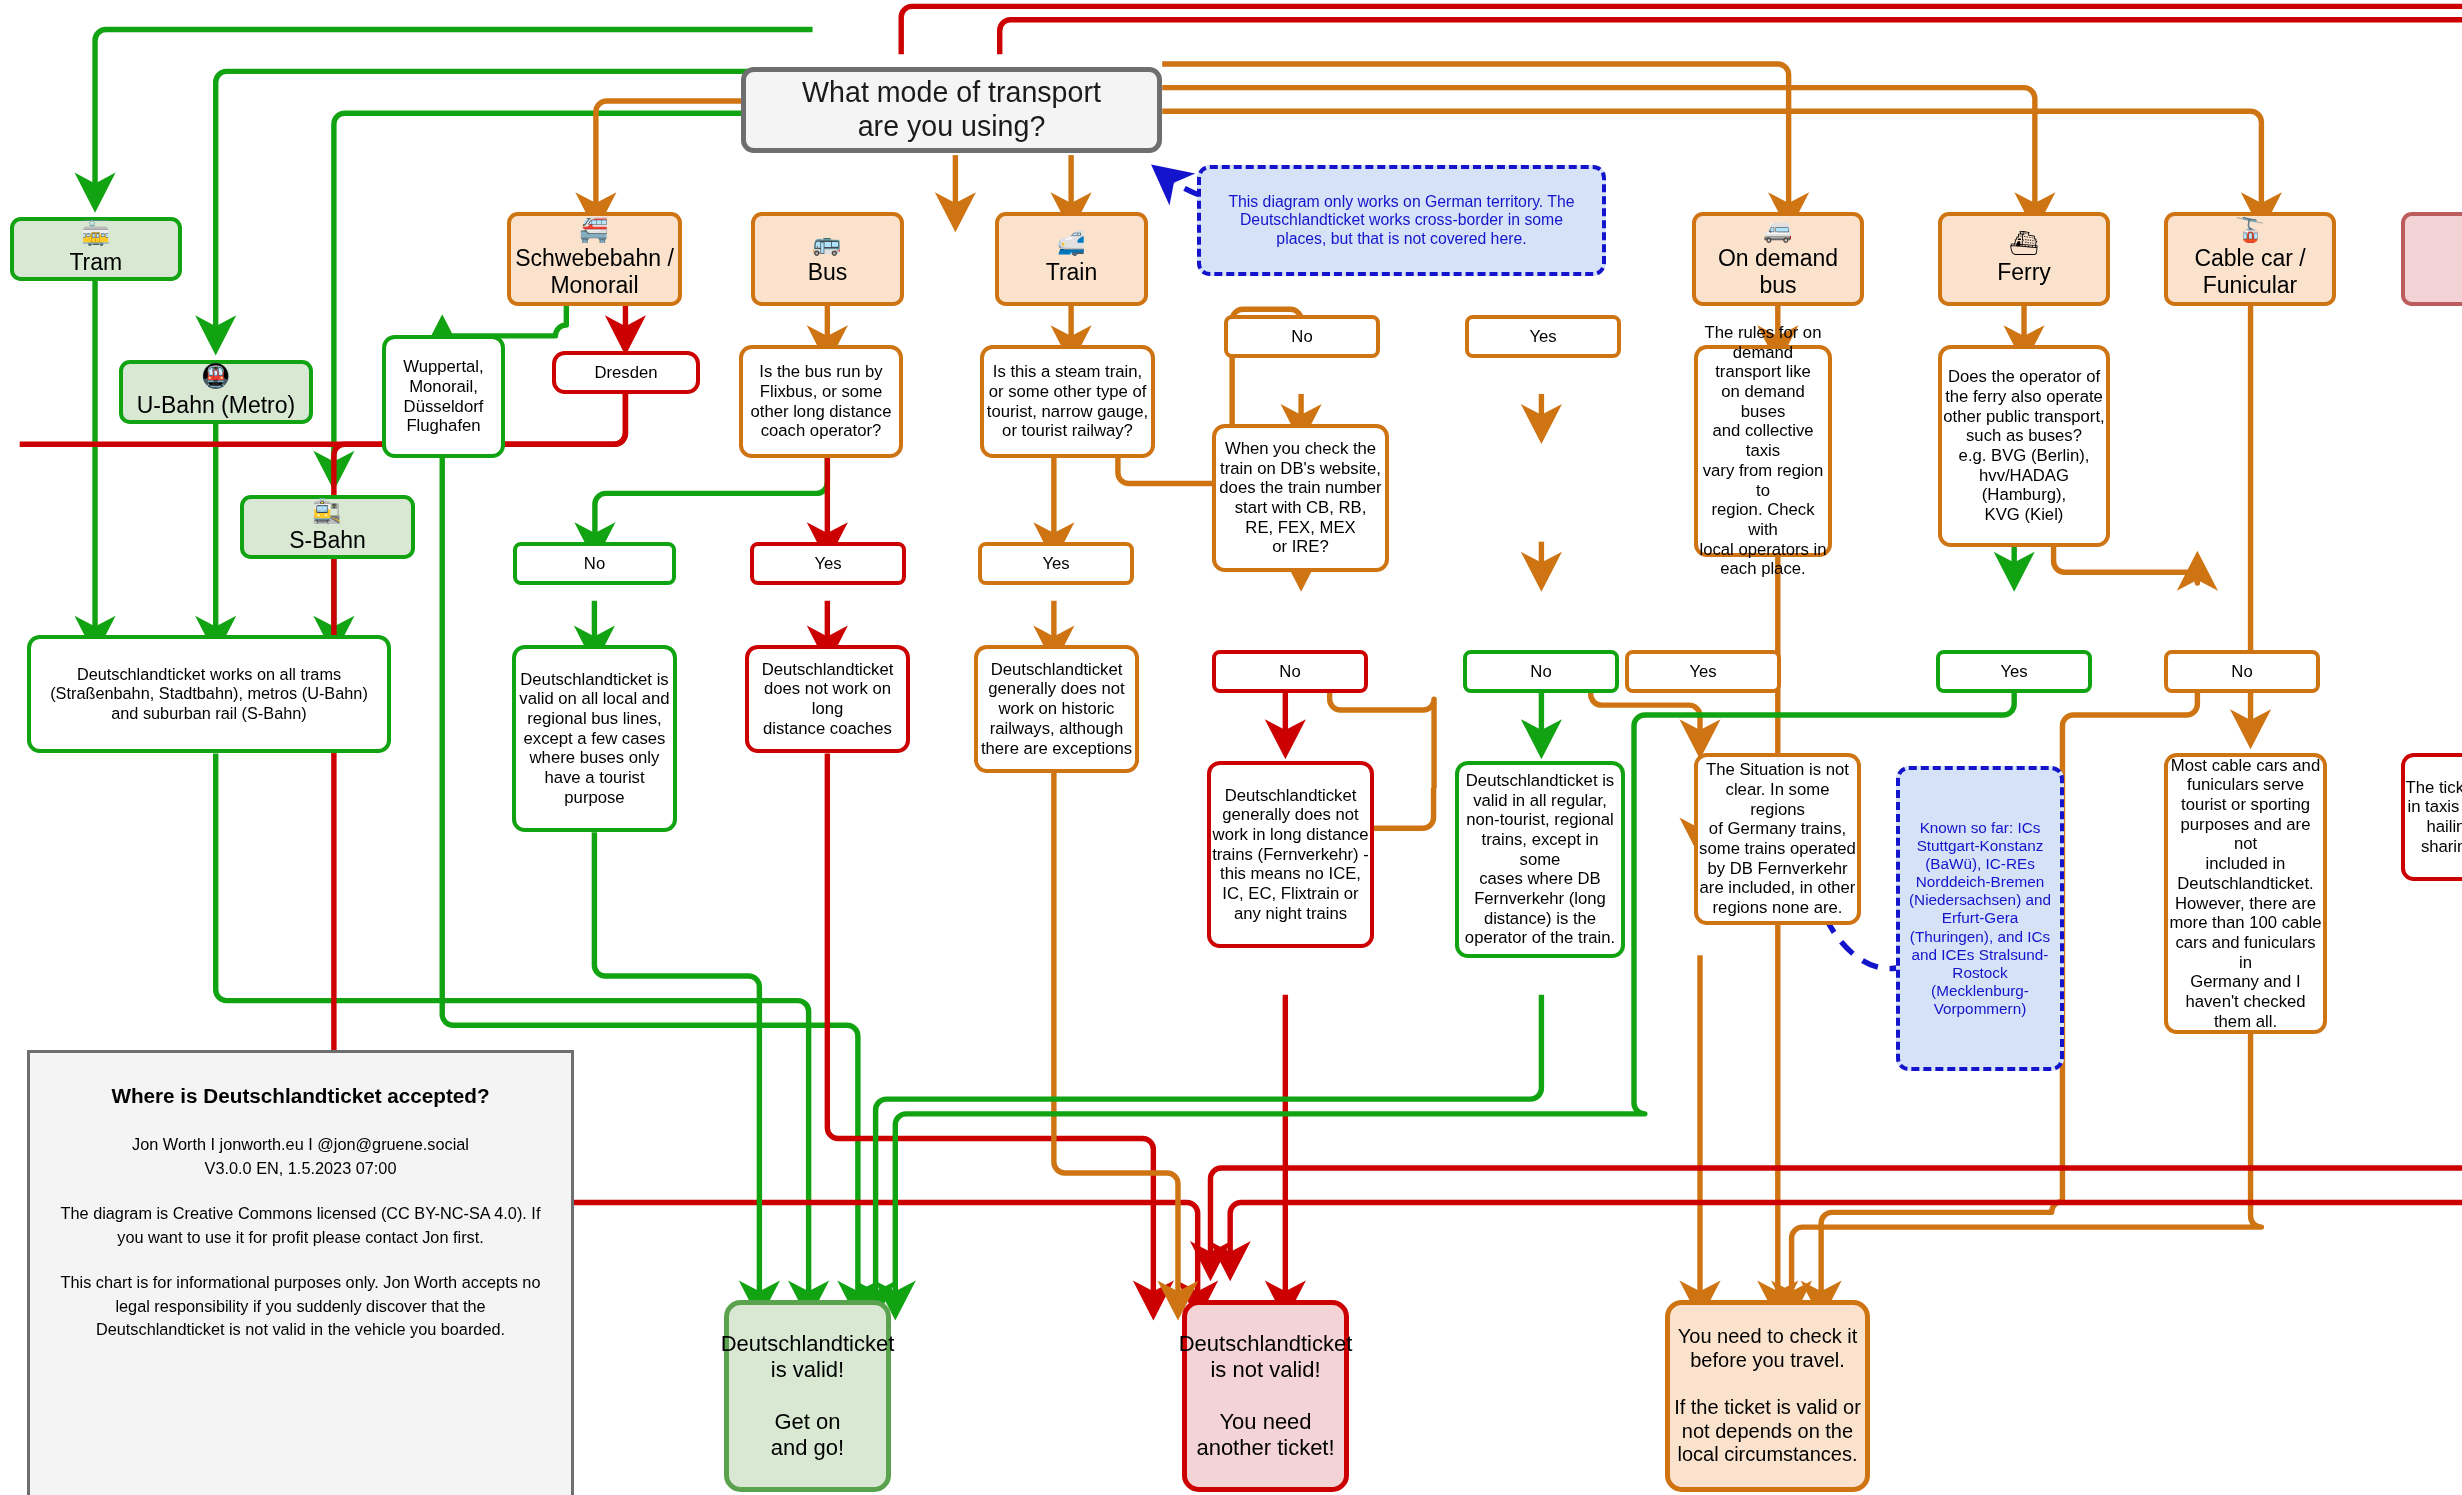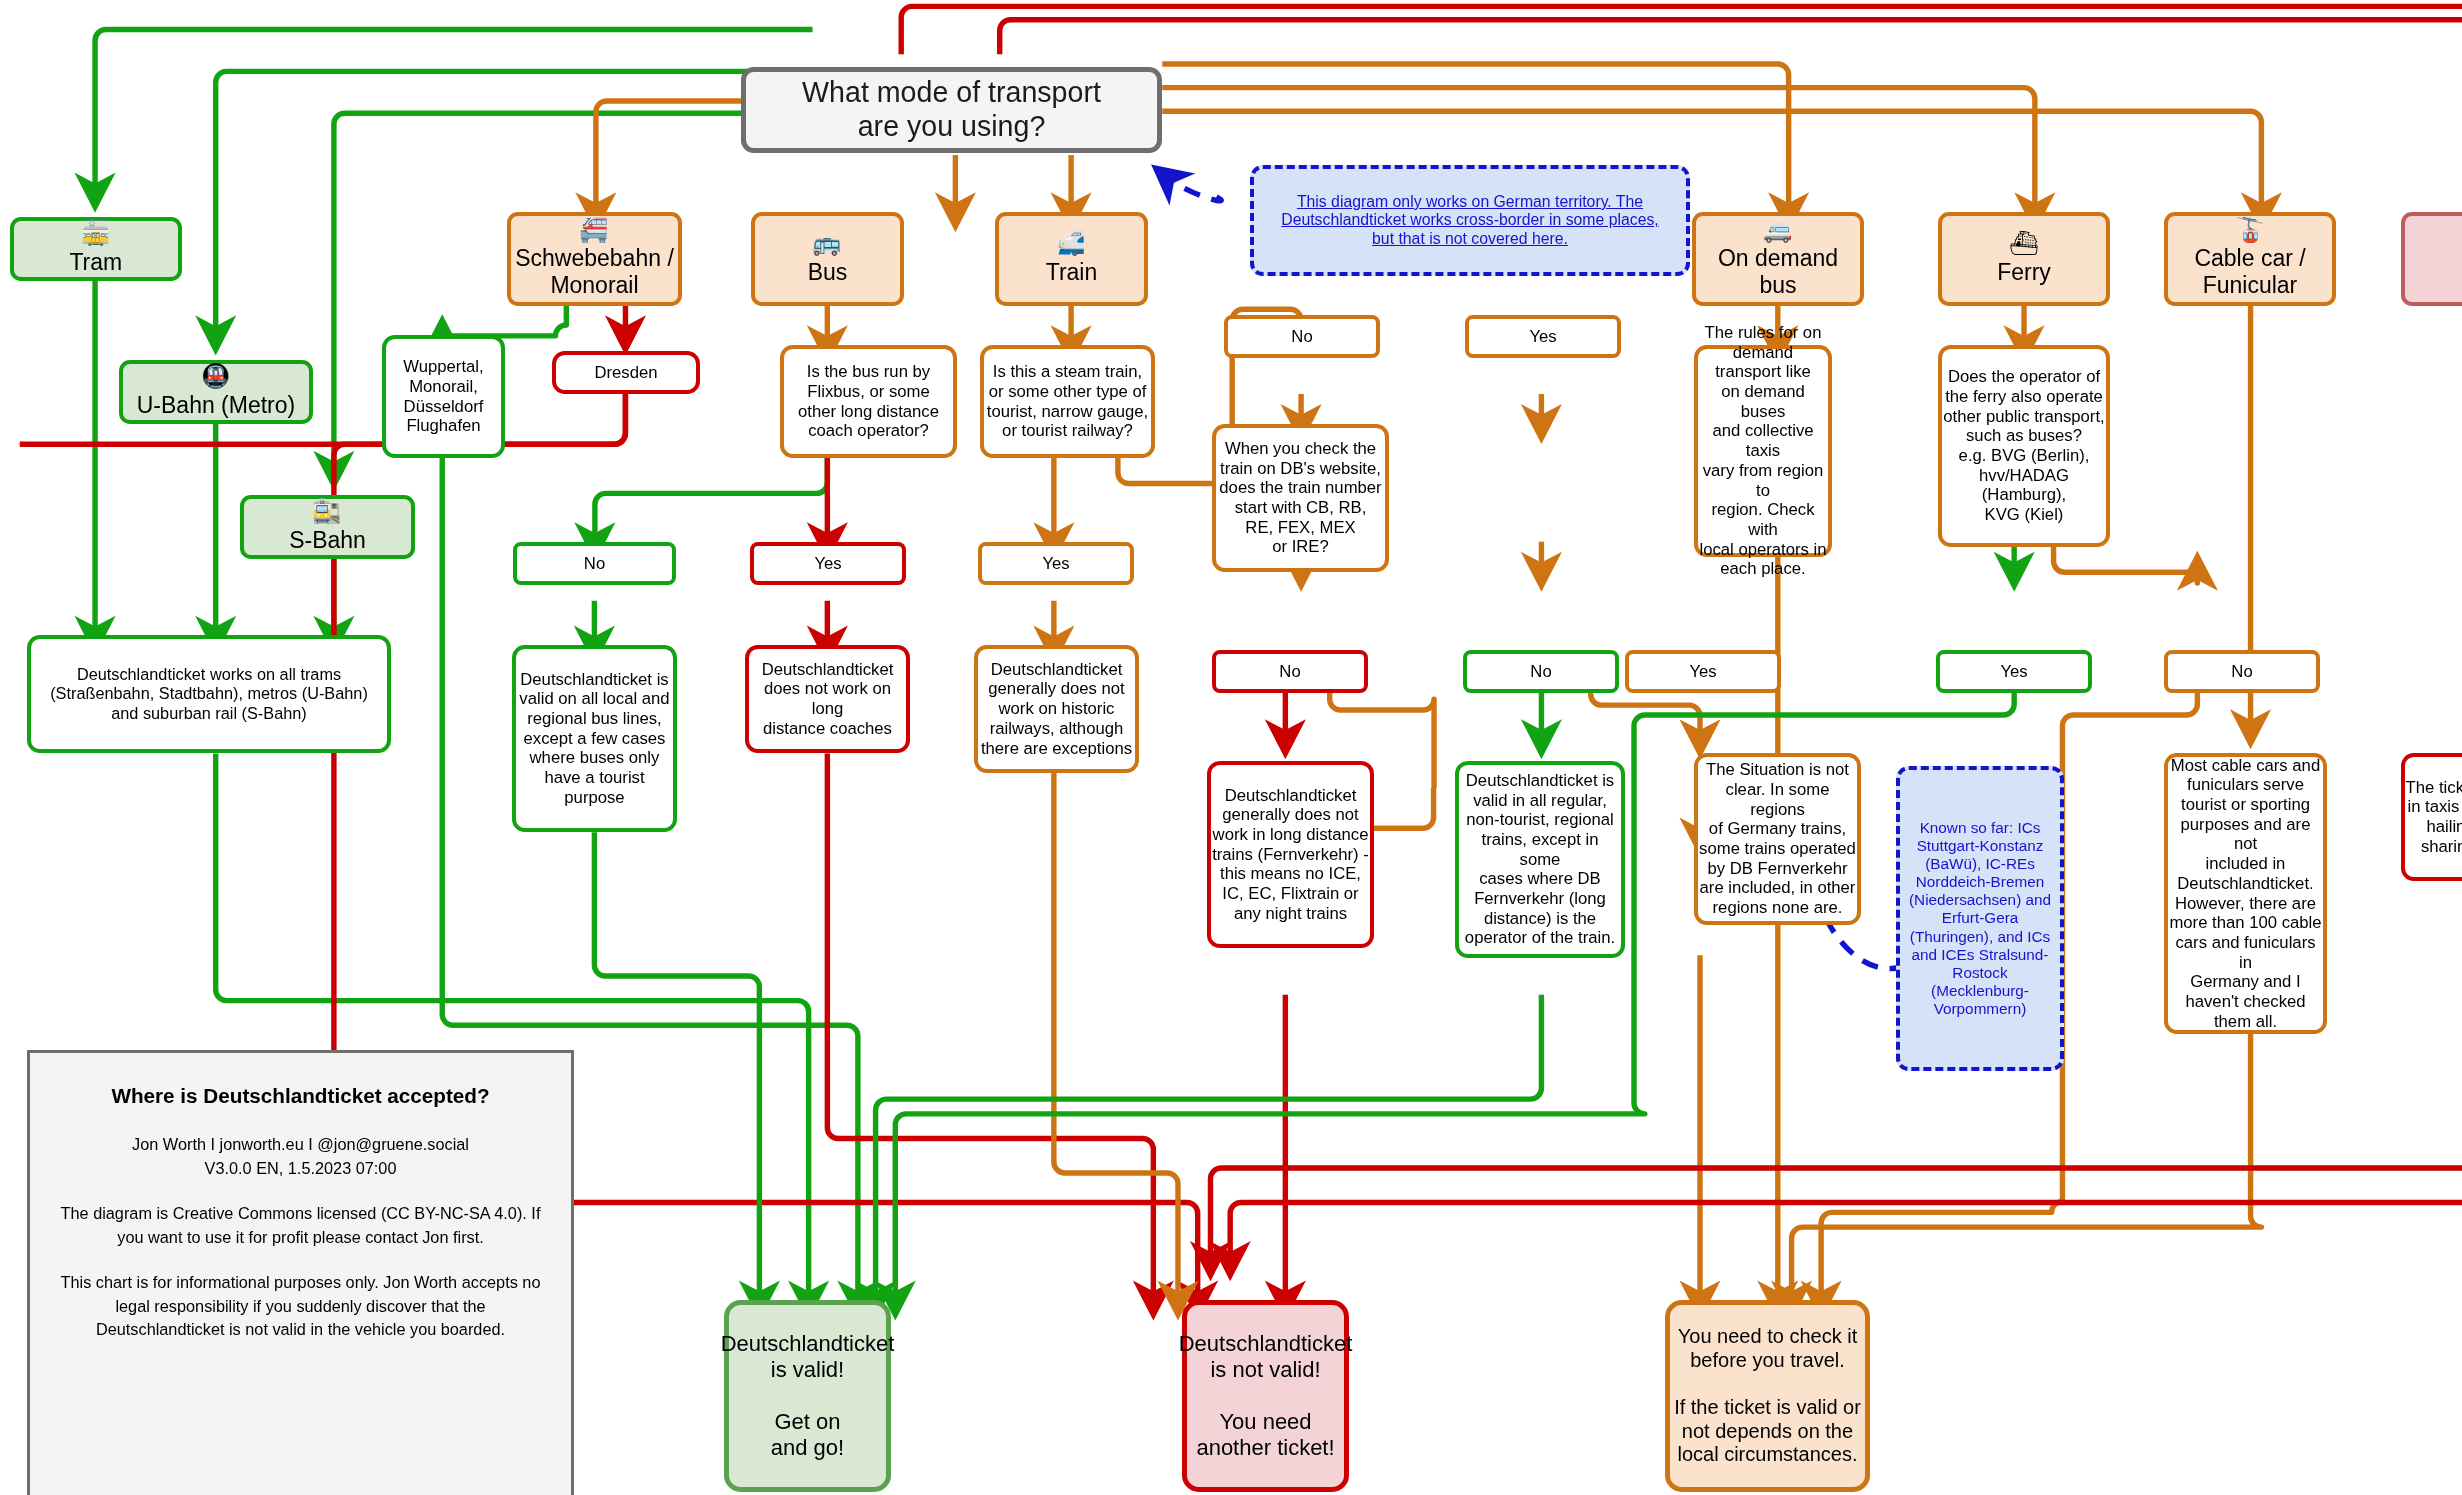--- a/index.html
+++ b/index.html
@@ -156,21 +156,21 @@
       <path d="M2470,400 C2510,420 2420,400 2370,360" stroke="#1414cc" stroke-width="11" stroke-dasharray="34 24" marker-end="url(#ab)"></path>
       <path d="M3870,1960 C3800,1990 3720,1920 3690,1820" stroke="#1414cc" stroke-width="11" stroke-dasharray="34 24" marker-end="url(#ab)"></path>
     </g>
   </svg>
 
   <div class="node start" style="left:741px;top:67px;width:421px;height:86px;">
     <span class="lbl">What mode of transport
 are you using?</span>
   </div>
 
-  <div class="node note" style="left:1250px;top:165px;width:440px;height:111px;padding:3px 14.8px;text-decoration:underline;">
+  <div class="node note" style="left:1197px;top:165px;width:409px;height:111px;padding:3px 14.8px;">
     <span class="lbl">This diagram only works on German territory. The Deutschlandticket works cross-border in some places, but that is not covered here.</span>
   </div>
 
   <div class="node mode green" style="left:9.8px;top:217px;width:172px;height:64px;">
     <span class="ic">🚋</span>
     <span class="lbl">Tram</span>
   </div>
 
   <div class="node mode green" style="left:119px;top:360px;width:194px;height:64px;">
     <span class="ic">🚇</span>
@@ -229,21 +229,21 @@
   <div class="node q red" style="left:552px;top:351px;width:148px;height:43px;">
     <span class="lbl">Dresden</span>
   </div>
 
   <div class="node q green" style="left:27px;top:635px;width:364px;height:118px;font-size:16.3px;">
     <span class="lbl">Deutschlandticket works on all trams
 (Straßenbahn, Stadtbahn), metros (U-Bahn)
 and suburban rail (S-Bahn)</span>
   </div>
 
-  <div class="node q orange" style="left:739px;top:345px;width:177px;height:113px;margin-left:41px;">
+  <div class="node q orange" style="left:739px;top:345px;width:164px;height:113px;">
     <span class="lbl">Is the bus run by
 Flixbus, or some
 other long distance
 coach operator?</span>
   </div>
   <div class="node pill green" style="left:513px;top:542px;width:163px;height:43px;">
     <span class="lbl">No</span>
   </div>
   <div class="node pill red" style="left:750px;top:542px;width:156px;height:43px;">
     <span class="lbl">Yes</span>

